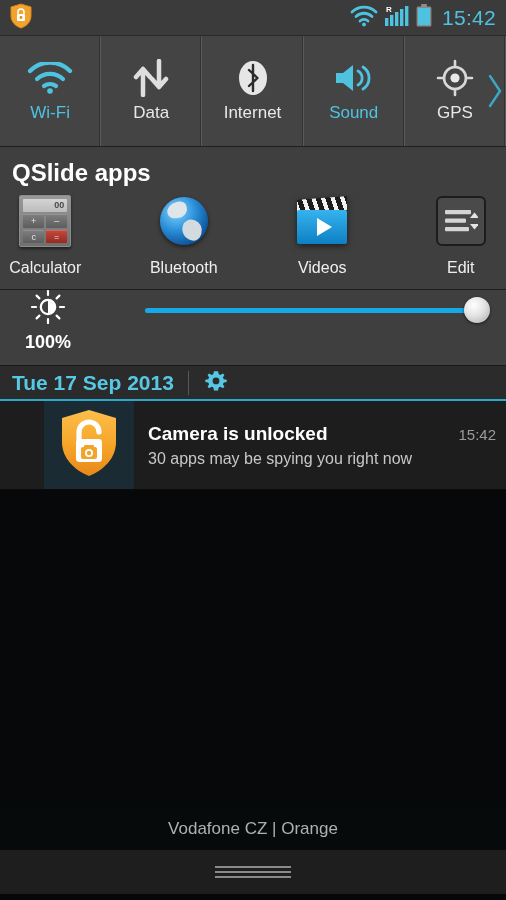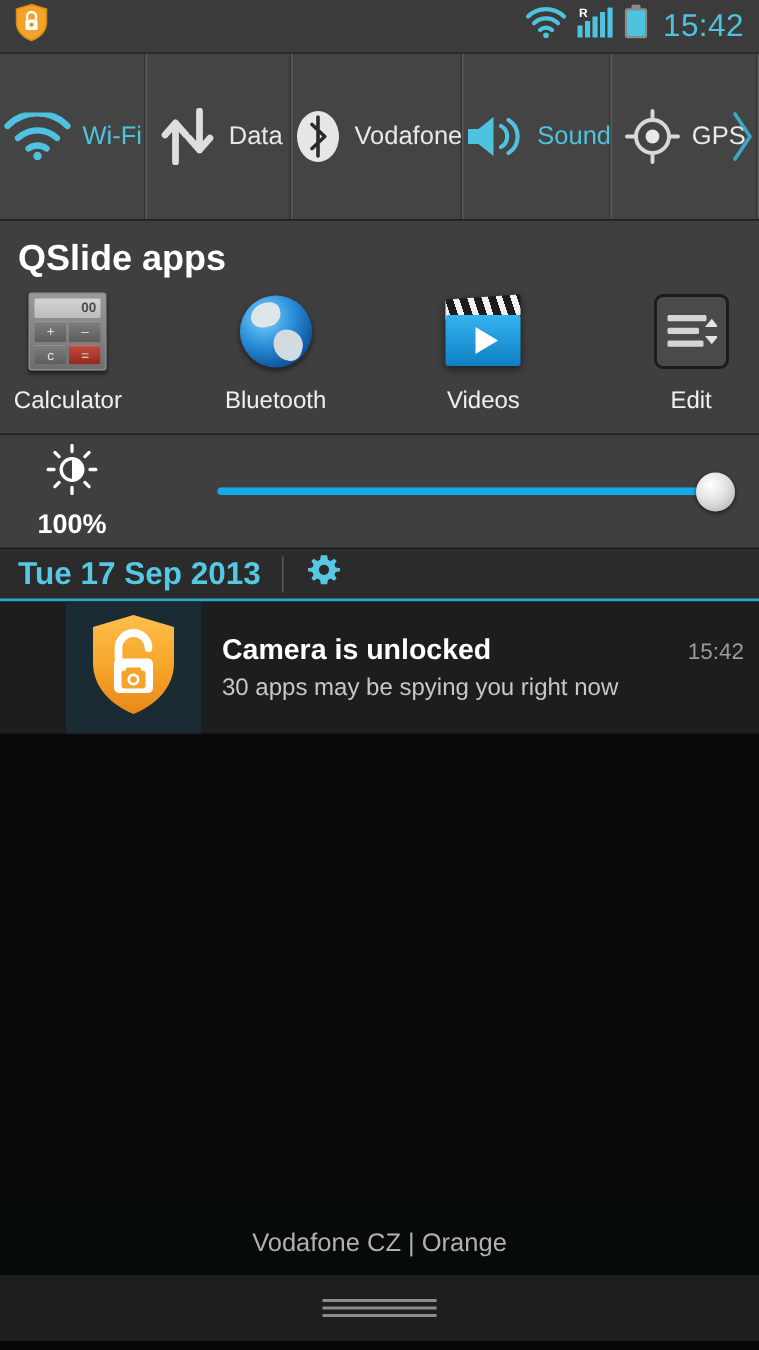--- a/index.html
+++ b/index.html
@@ -57,21 +57,21 @@
     display: flex;
     height: 110px;
     background: #444444;
     border-bottom: 1px solid #1e1e1e;
     position: relative;
   }
   .toggle {
     flex: 1;
     position: relative;
     display: flex;
-    flex-direction: row;
+    flex-direction: column;
     align-items: center;
     justify-content: center;
     gap: 7px;
     border-right: 1px solid #5a5a5a;
     box-shadow: inset -1px 0 0 #323232;
     box-sizing: border-box;
   }
   .toggle:last-of-type {
     border-right: none;
     box-shadow: none;
@@ -249,21 +249,20 @@
     display: flex;
     align-items: center;
     justify-content: center;
   }
 
   
   #brightness {
     background: #3f3f3f;
     height: 76px;
     display: flex;
-    align-items: center;
     border-bottom: 1px solid #1a1a1a;
     box-sizing: border-box;
     gap: 37px;
   }
   #brightness-left {
     width: 96px;
     display: flex;
     flex-direction: column;
     align-items: center;
     gap: 4px;
@@ -476,21 +475,21 @@
       <span class="toggle-label">Data</span>
     </div>
 
     <div class="toggle">
       <span class="toggle-icon">
         <svg width="34" height="38" viewBox="0 0 34 38">
           <ellipse cx="17" cy="19" rx="14" ry="17" fill="#e6e6e6"></ellipse>
           <path d="M13 11 L21.5 19 L13 27 M17 6 V32 M13 27 L21.5 19" fill="none" stroke="#2b2b2b" stroke-width="2.4" stroke-linecap="round" stroke-linejoin="round"></path>
         </svg>
       </span>
-      <span class="toggle-label">Vodafone</span>
+      <span class="toggle-label">Internet</span>
     </div>
 
     <div class="toggle on">
       <span class="toggle-icon">
         <svg width="42" height="34" viewBox="0 0 42 34">
           <path d="M3 12 H10 L20 4 V30 L10 22 H3 Z" fill="#4ec3e0"></path>
           <path d="M25 10 A8 8 0 0 1 25 24" fill="none" stroke="#4ec3e0" stroke-width="2.8" stroke-linecap="round"></path>
           <path d="M30 6 A13 13 0 0 1 30 28" fill="none" stroke="#4ec3e0" stroke-width="2.8" stroke-linecap="round"></path>
         </svg>
       </span>

